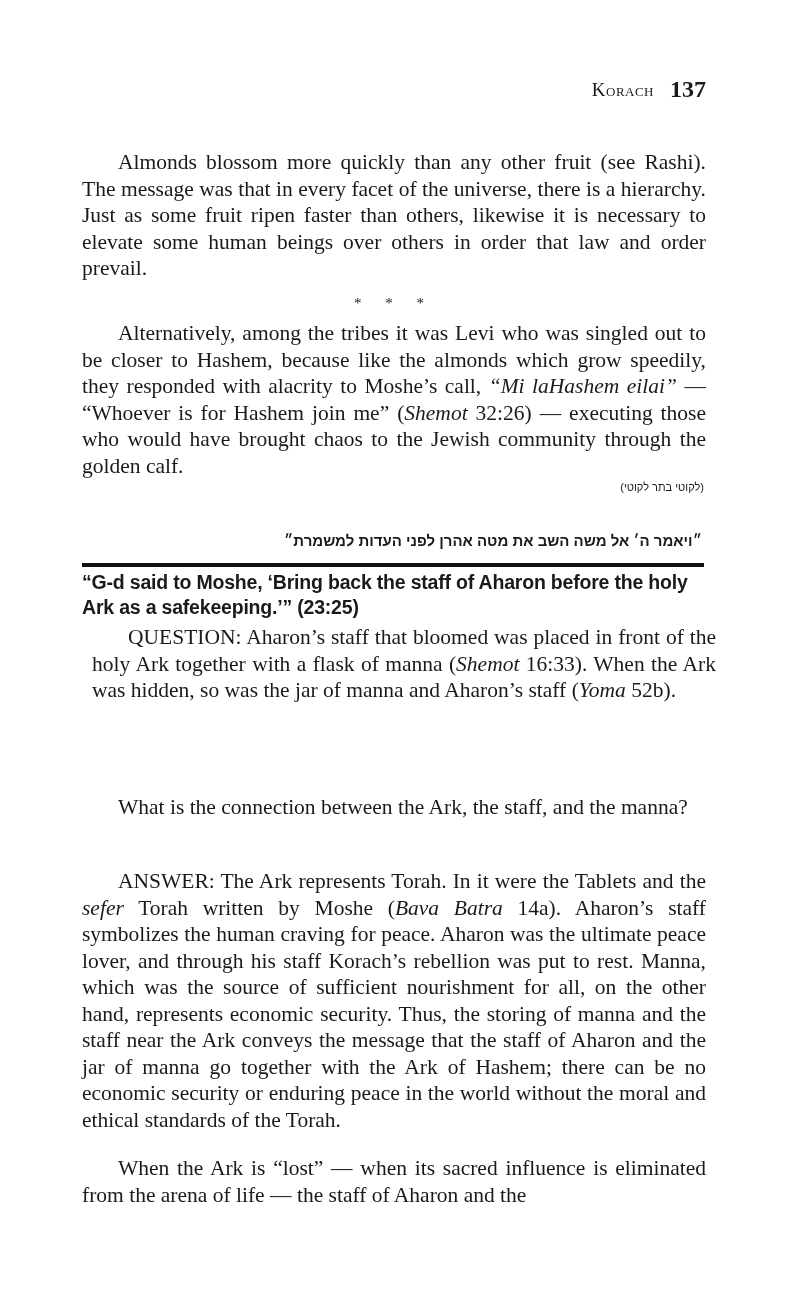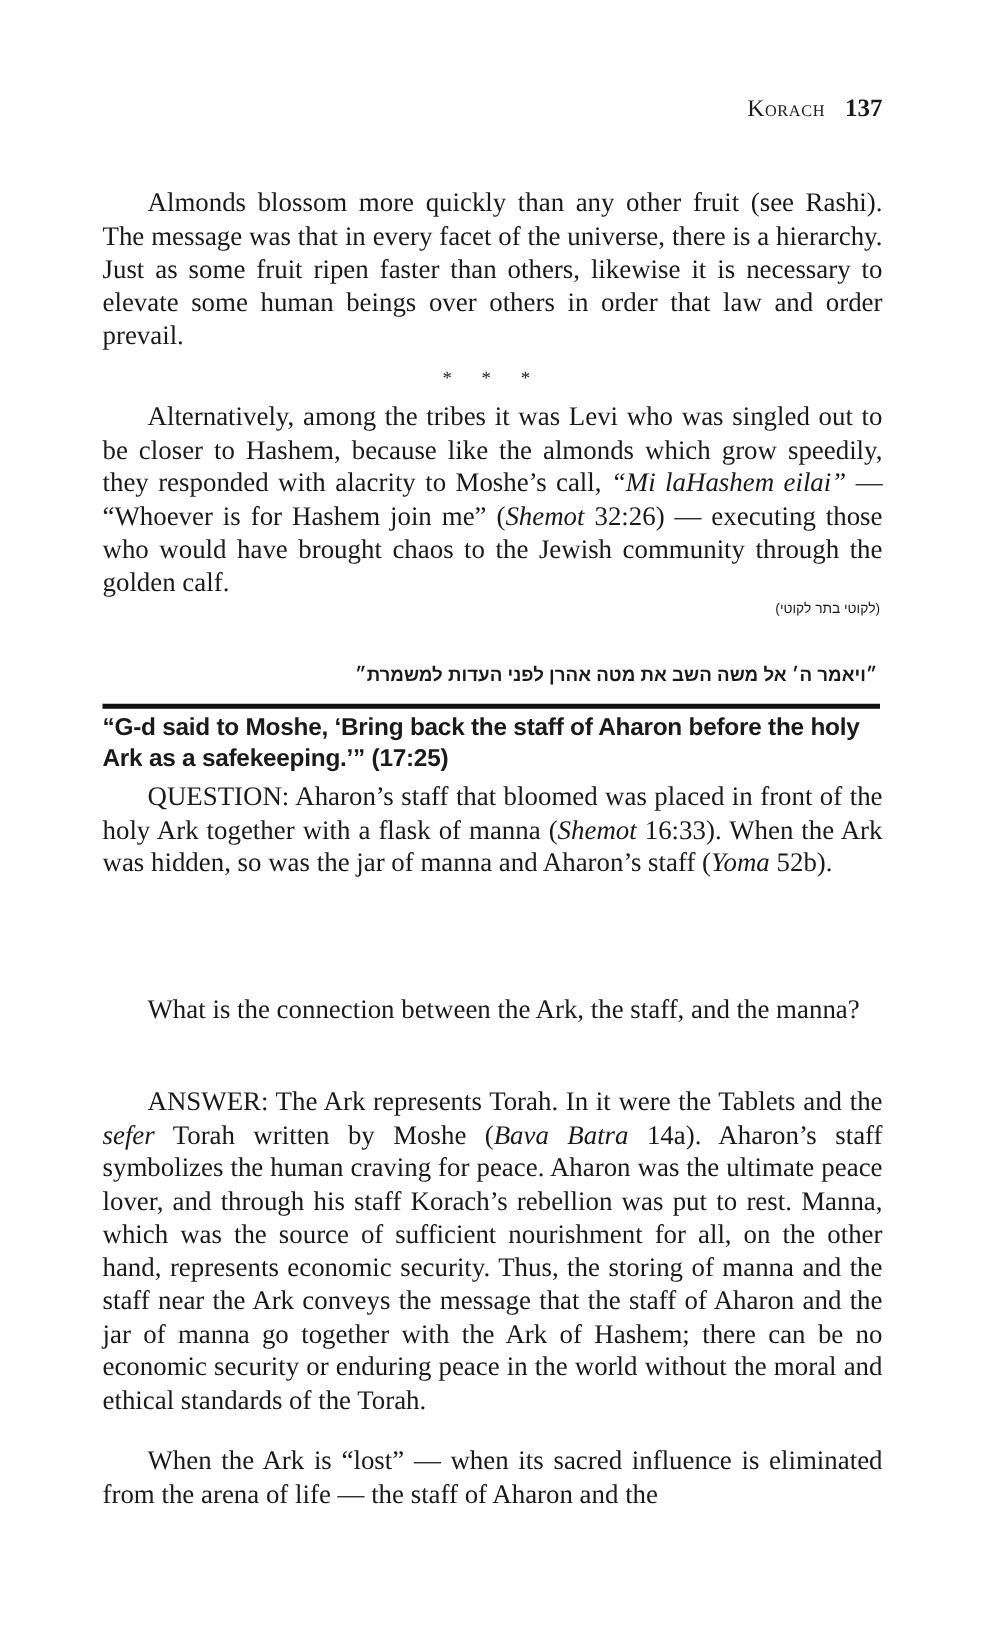--- a/index.html
+++ b/index.html
@@ -8,42 +8,42 @@
       color: #1a1a1a;
       font-family: "DejaVu Serif", "Liberation Serif", serif;
     }
     .page { position: absolute; left: 82px; top: 0; width: 624px; }
     .running-head {
       position: absolute; top: 76px; right: 0;
       font-family: "Liberation Serif", serif; font-size: 19px; color: #1a1a1a;
       display: flex; gap: 16px; align-items: center;
     }
     .running-head .title { font-variant: small-caps; letter-spacing: 0.5px; }
-    .running-head .num { font-weight: bold; font-size: 20px; }
+    .running-head .num { font-weight: bold; font-size: 24px; }
     .body-text {
       font-family: Liberation Serif, serif;
       font-size: 21.5px; line-height: 26.5px; text-align: justify;
       margin: 0;
     }
     .indent { text-indent: 36px; }
     .p1 { position: absolute; top: 149px; left: 0; width: 624px; }
     .stars { position: absolute; top: 295px; left: 0; width: 624px; text-align: center; font-family: "Liberation Serif", serif; font-size: 15px; letter-spacing: 10px; }
     .p2 { position: absolute; top: 320px; left: 0; width: 624px; }
     .source { position: absolute; top: 481px; right: 2px; font-family: "Liberation Sans", sans-serif; font-size: 11px; direction: rtl; }
     .heb-head {
       position: absolute; top: 532px; right: 4px;
       font-family: "Liberation Sans", sans-serif; font-weight: bold; font-size: 15px; direction: rtl; margin-left: 35px;
     }
     .rule { position: absolute; top: 563px; left: 0; width: 622px; height: 4px; background: #111; }
     .eng-head {
       position: absolute; top: 570px; left: 0; width: 624px;
       font-family: "Liberation Sans", sans-serif; font-weight: bold; font-size: 19.5px; line-height: 25px;
       letter-spacing: -0.2px;
     }
-    .p3 { position: absolute; top: 624px; left: 0; width: 624px; }
+    .p3 { position: absolute; top: 624px; left: 10px; width: 624px; }
     .p4b { position: absolute; top: 757px; left: 0; width: 624px; margin-top: 37px; }
     .p5 { position: absolute; top: 868px; left: 0; width: 624px; }
     .p6 { position: absolute; top: 1155px; left: 0; width: 624px; }
     i { font-style: italic; }
   </style>
 </head>
 <body>
 
 <div class="page">
 
@@ -55,21 +55,21 @@
   <p class="body-text indent p1">Almonds blossom more quickly than any other fruit (see Rashi). The message was that in every facet of the universe, there is a hierarchy. Just as some fruit ripen faster than others, likewise it is necessary to elevate some human beings over others in order that law and order prevail.</p>
 
   <div class="stars">* * *</div>
 
   <p class="body-text indent p2"><span>Alternatively, among the tribes it was Levi who was singled out to be closer to Hashem, because like the almonds which grow speedily, they responded with alacrity to Moshe’s call, </span><i>“Mi laHashem eilai”</i><span> — “Whoever is for Hashem join me” (</span><i>Shemot</i><span> 32:26) — executing those who would have brought chaos to the Jewish community through the golden calf.</span></p>
 
   <div class="source">(לקוטי בתר לקוטי)</div>
 
   <div class="heb-head">״ויאמר ה׳ אל משה השב את מטה אהרן לפני העדות למשמרת״</div>
   <div class="rule"></div>
-  <div class="eng-head">“G-d said to Moshe, ‘Bring back the staff of Aharon before the holy Ark as a safekeeping.’” (17:25)</div>
+  <div class="eng-head">“G-d said to Moshe, ‘Bring back the staff of Aharon before the holy Ark as a safekeeping.’” (23:25)</div>
 
   <p class="body-text indent p3"><span>QUESTION: Aharon’s staff that bloomed was placed in front of the holy Ark together with a flask of manna (</span><i>Shemot</i><span> 16:33). When the Ark was hidden, so was the jar of manna and Aharon’s staff (</span><i>Yoma</i><span> 52b).</span></p>
 
   <p class="body-text indent p4b">What is the connection between the Ark, the staff, and the manna?</p>
 
   <p class="body-text indent p5"><span>ANSWER: The Ark represents Torah. In it were the Tablets and the </span><i>sefer</i><span> Torah written by Moshe (</span><i>Bava Batra</i><span> 14a). Aharon’s staff symbolizes the human craving for peace. Aharon was the ultimate peace lover, and through his staff Korach’s rebellion was put to rest. Manna, which was the source of sufficient nourishment for all, on the other hand, represents economic security. Thus, the storing of manna and the staff near the Ark conveys the message that the staff of Aharon and the jar of manna go together with the Ark of Hashem; there can be no economic security or enduring peace in the world without the moral and ethical standards of the Torah.</span></p>
 
   <p class="body-text indent p6">When the Ark is “lost” — when its sacred influence is eliminated from the arena of life — the staff of Aharon and the</p>
 
 </div>

